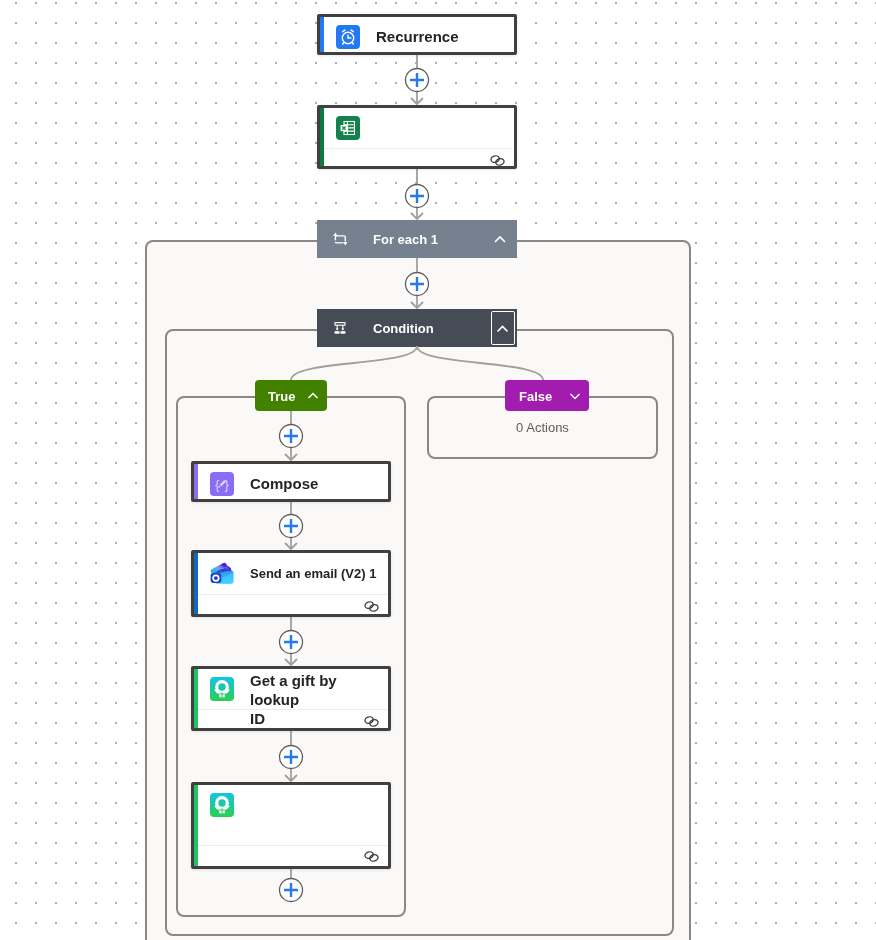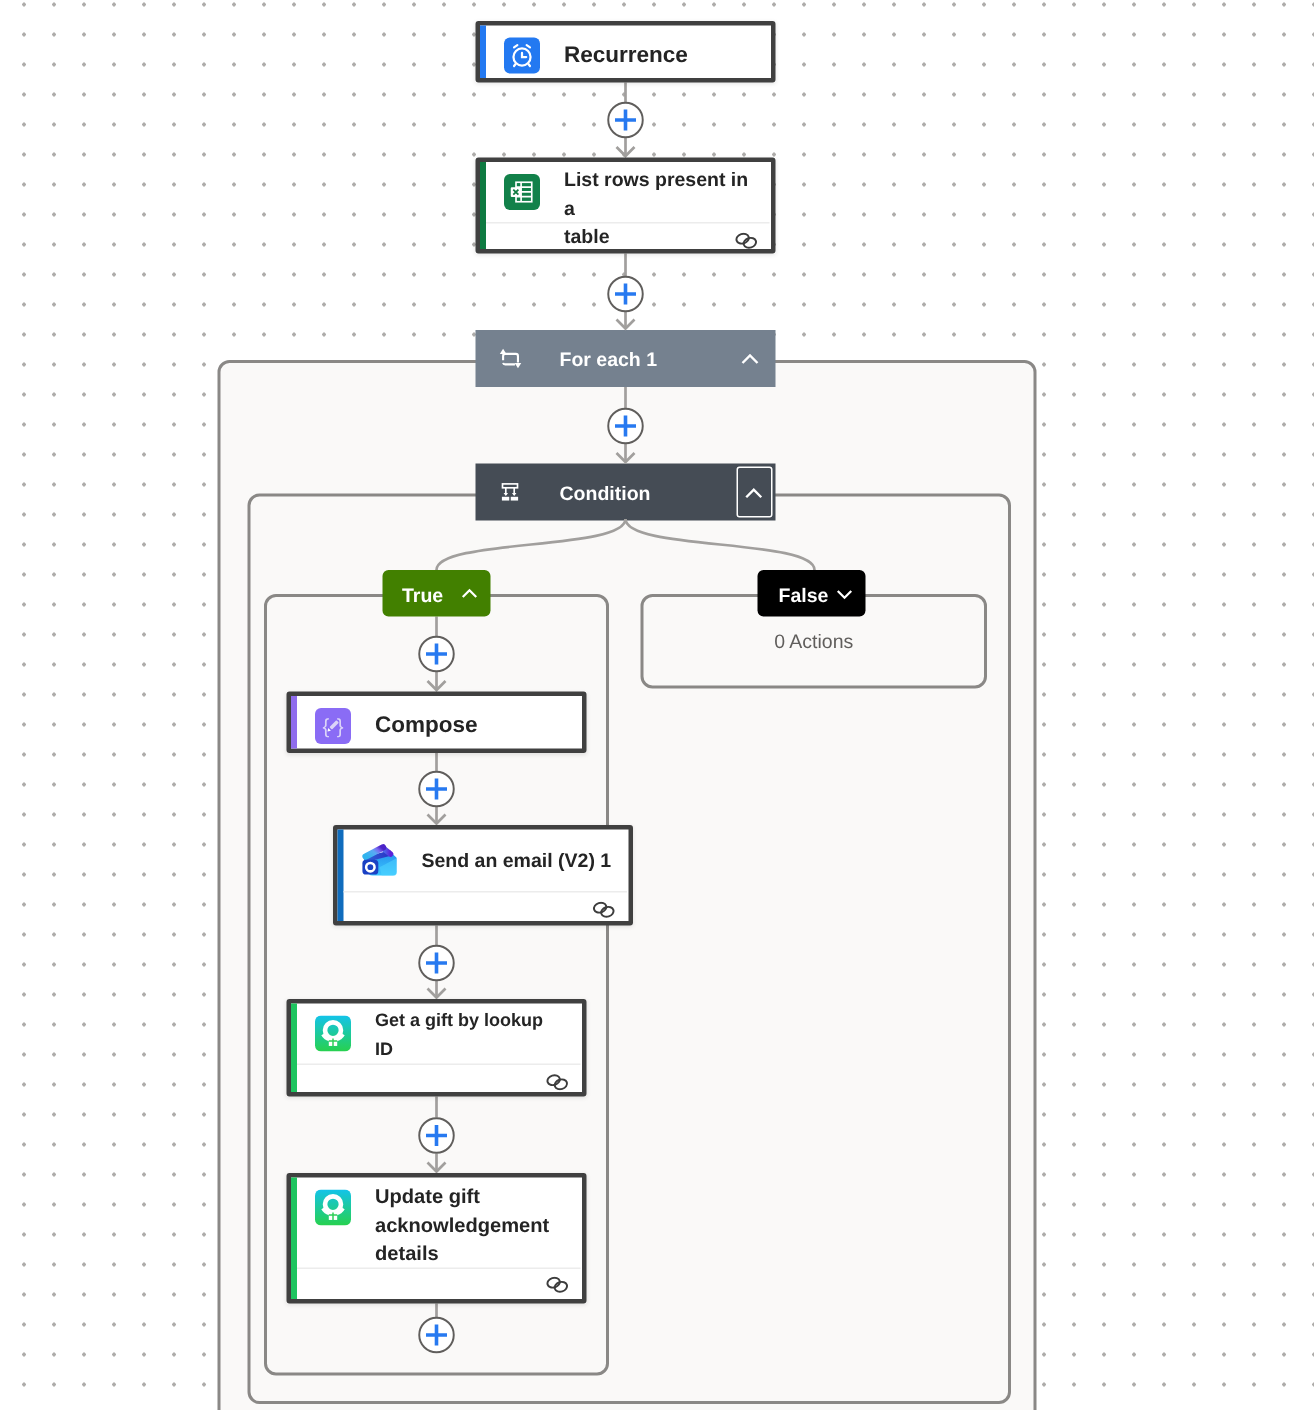--- a/index.html
+++ b/index.html
@@ -124,21 +124,20 @@
   <div class="icon" style="top:8px;background:#12814a;">
     <svg width="24" height="24" viewBox="0 0 24 24">
       <g stroke="#fff" stroke-width="1.1" fill="none">
         <rect x="8" y="5.5" width="10.5" height="13"></rect>
         <path d="M8,8.7 H18.5 M8,11.9 H18.5 M8,15.1 H18.5 M11.4,5.5 V18.5"></path>
       </g>
       <rect x="4.5" y="8.9" width="6.8" height="6.4" rx="0.7" fill="#fff"></rect>
       <path d="M6.2,10.4 L9.6,13.8 M9.6,10.4 L6.2,13.8" stroke="#107c41" stroke-width="1.2"></path>
     </svg>
   </div>
-  <div class="title" style="top:2px;line-height:19px;font-size:13px;">List rows present in a<br>table</div>
   <div class="divider" style="top:40px;"></div>
   <svg class="linkicon" style="right:9px;top:47px;" width="15" height="11" viewBox="0 0 15 11">
     <g fill="none" stroke="#3d3d3d" stroke-width="1.3">
       <ellipse cx="5.1" cy="4.1" rx="4.2" ry="3.2" transform="rotate(-18 5.1 4.1)"></ellipse>
       <ellipse cx="9.9" cy="6.9" rx="4.2" ry="3.2" transform="rotate(-18 9.9 6.9)"></ellipse>
     </g>
   </svg>
 </div>
 
 <div class="hdr" style="left:317px;top:220px;width:200px;height:38px;background:#75818f;padding-left:28px;">
@@ -173,21 +172,21 @@
   </div>
 </div>
 
 <div class="badge" style="left:255px;top:380px;width:72px;height:31px;background:#428000;">
   <span style="position:absolute;left:13px;top:9px;">True</span>
   <svg style="position:absolute;right:8px;top:12px;" width="12" height="8" viewBox="0 0 12 8">
     <path d="M1.5,6 L6,1.5 L10.5,6" stroke="#fff" stroke-width="1.5" fill="none"></path>
   </svg>
 </div>
 
-<div class="badge" style="left:505px;top:380px;width:72px;height:31px;background:#000000;">
+<div class="badge" style="left:505px;top:380px;width:84px;height:31px;background:#a21caf;">
   <span style="position:absolute;left:14px;top:9px;">False</span>
   <svg style="position:absolute;right:8px;top:12px;" width="12" height="8" viewBox="0 0 12 8">
     <path d="M1.5,2 L6,6.5 L10.5,2" stroke="#fff" stroke-width="1.5" fill="none"></path>
   </svg>
 </div>
 
 <div class="card z4" style="left:191px;top:461px;width:200px;height:41px;">
   <div class="accent" style="background:#8f6ced;"></div>
   <div class="icon" style="top:8px;background:#8a6cf5;">
     <svg width="24" height="24" viewBox="0 0 24 24">
@@ -195,21 +194,21 @@
       <text x="16.8" y="16.6" text-anchor="middle" font-size="13.5" font-family="Liberation Sans" fill="#dbd4f8">}</text>
       <g transform="rotate(45 12 12)" fill="#dbd4f8">
         <rect x="10.8" y="7.6" width="2.4" height="6.6" rx="0.6"></rect>
         <path d="M10.8,15.2 L12,17.2 L13.2,15.2 Z" fill="#fff"></path>
       </g>
     </svg>
   </div>
   <div class="title" style="top:10px;">Compose</div>
 </div>
 
-<div class="card z4" style="left:191px;top:550px;width:200px;height:67px;margin-left:31px;">
+<div class="card z4" style="left:191px;top:550px;width:200px;height:67px;">
   <div class="accent" style="background:#0f6cbd;"></div>
   <div class="icon" style="top:9px;">
     <svg width="24" height="24" viewBox="0 0 24 24">
       <defs>
         <linearGradient id="olA" x1="0" y1="0.8" x2="1" y2="0.2">
           <stop offset="0" stop-color="#31b4ee"></stop>
             <stop offset="0.5" stop-color="#5aa9f4"></stop>
             <stop offset="0.75" stop-color="#7b6af0"></stop>
             <stop offset="1" stop-color="#4b23c8"></stop>
         </linearGradient>
@@ -255,42 +254,41 @@
             <stop offset="1" stop-color="#27d14e"></stop>
         </linearGradient>
       </defs>
       <rect width="24" height="24" rx="4" fill="url(#gg)"></rect>
       <circle cx="12" cy="9.9" r="5.3" fill="none" stroke="#fff" stroke-width="3.1"></circle>
       <path d="M5.3,12.5 Q6.8,15.3 10,16 M18.7,12.5 Q17.2,15.3 14,16" stroke="#fff" stroke-width="2.5" fill="none"></path>
       <rect x="9.2" y="15.3" width="5.6" height="5" fill="#fff"></rect>
       <path d="M12,15.3 V20.3 M9.2,17 H14.8" stroke="#2fcf58" stroke-width="1" fill="none"></path>
     </svg>
   </div>
-  <div class="title" style="top:2px;line-height:19px;font-size:12px;">Get a gift by lookup<br>ID</div>
+  <div class="title" style="top:2px;line-height:19px;font-size:15px;">Get a gift by lookup<br>ID</div>
   <div class="divider" style="top:40px;"></div>
   <svg class="linkicon" style="right:9px;top:47px;" width="15" height="11" viewBox="0 0 15 11">
     <g fill="none" stroke="#3d3d3d" stroke-width="1.3">
       <ellipse cx="5.1" cy="4.1" rx="4.2" ry="3.2" transform="rotate(-18 5.1 4.1)"></ellipse>
       <ellipse cx="9.9" cy="6.9" rx="4.2" ry="3.2" transform="rotate(-18 9.9 6.9)"></ellipse>
     </g>
   </svg>
 </div>
 
 <div class="card z4" style="left:191px;top:782px;width:200px;height:87px;">
   <div class="accent" style="background:#1ec45f;"></div>
   <div class="icon" style="top:8px;">
     <svg width="24" height="24" viewBox="0 0 24 24">
       <rect width="24" height="24" rx="4" fill="url(#gg)"></rect>
       <circle cx="12" cy="9.9" r="5.3" fill="none" stroke="#fff" stroke-width="3.1"></circle>
       <path d="M5.3,12.5 Q6.8,15.3 10,16 M18.7,12.5 Q17.2,15.3 14,16" stroke="#fff" stroke-width="2.5" fill="none"></path>
       <rect x="9.2" y="15.3" width="5.6" height="5" fill="#fff"></rect>
       <path d="M12,15.3 V20.3 M9.2,17 H14.8" stroke="#2fcf58" stroke-width="1" fill="none"></path>
     </svg>
   </div>
-  <div class="title" style="top:3px;line-height:19px;font-size:13.4px;">Update gift<br>acknowledgement<br>details</div>
   <div class="divider" style="top:60px;"></div>
   <svg class="linkicon" style="right:9px;top:66px;" width="15" height="11" viewBox="0 0 15 11">
     <g fill="none" stroke="#3d3d3d" stroke-width="1.3">
       <ellipse cx="5.1" cy="4.1" rx="4.2" ry="3.2" transform="rotate(-18 5.1 4.1)"></ellipse>
       <ellipse cx="9.9" cy="6.9" rx="4.2" ry="3.2" transform="rotate(-18 9.9 6.9)"></ellipse>
     </g>
   </svg>
 </div>
 
 </body></html>

